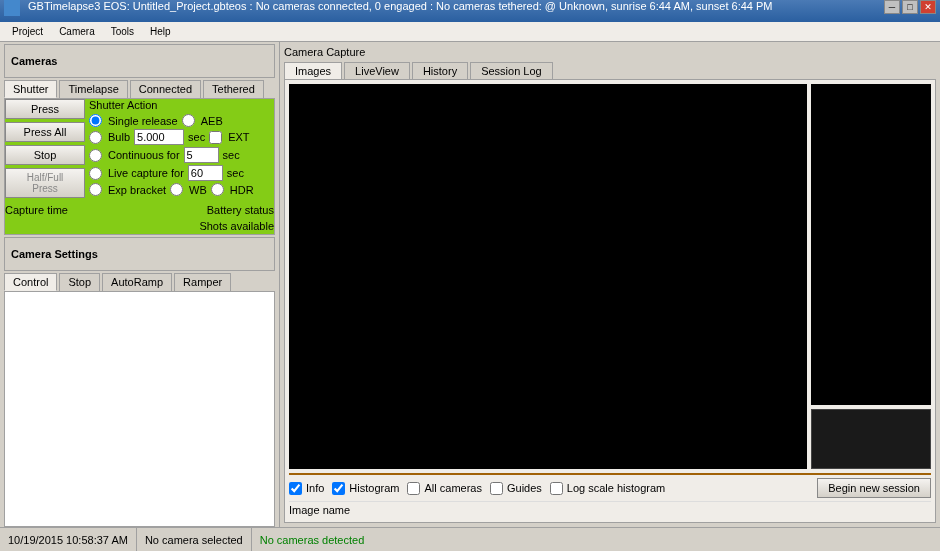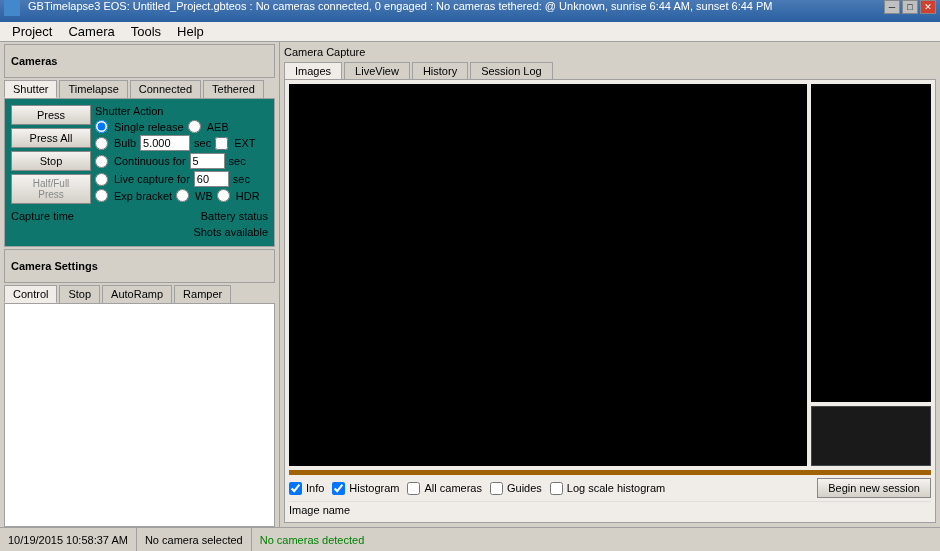--- a/index.html
+++ b/index.html
@@ -53,21 +53,21 @@
       background: #f0ede8;
       border-bottom: 1px solid #a0a0a0;
       height: 20px;
       display: flex;
       align-items: center;
       padding: 0 4px;
     }
     .menu-item {
       padding: 2px 8px;
       cursor: pointer;
-      font-size: 13px;
+      font-size: 10px;
     }
 
     
     .main-content {
       display: flex;
       height: calc(551px - 22px - 20px - 24px);
     }
 
     
     .left-panel {
@@ -103,24 +103,23 @@
       font-size: 11px;
       margin-right: 2px;
     }
     .tab.active {
       background: #f0ede8;
       border-bottom: 1px solid #f0ede8;
       z-index: 1;
       text-align: right;
     }
     .shutter-panel {
-      background: #0f766e;
+      background: #84cc16;
       border: 1px solid #a0a0a0;
       margin: 0 4px;
-      padding: 6px;
     }
 
     
     .btn {
       background: linear-gradient(to bottom, #f5f3f0, #d4d0c8);
       border: 1px solid #888;
       padding: 3px 8px;
       cursor: pointer;
       font-size: 11px;
       text-align: center;
@@ -232,21 +231,21 @@
       background: #1a1a1a;
       border: 1px solid #444;
     }
 
     
     .bottom-controls {
       display: flex;
       align-items: center;
       gap: 8px;
       padding: 3px 0;
-      border-top: 5px solid #a16207;
+      border-top: 2px solid #a16207;
       font-size: 11px;
     }
     .check-label {
       display: flex;
       align-items: center;
       gap: 2px;
     }
     .begin-session-btn {
       margin-left: auto;
       padding: 3px 10px;

